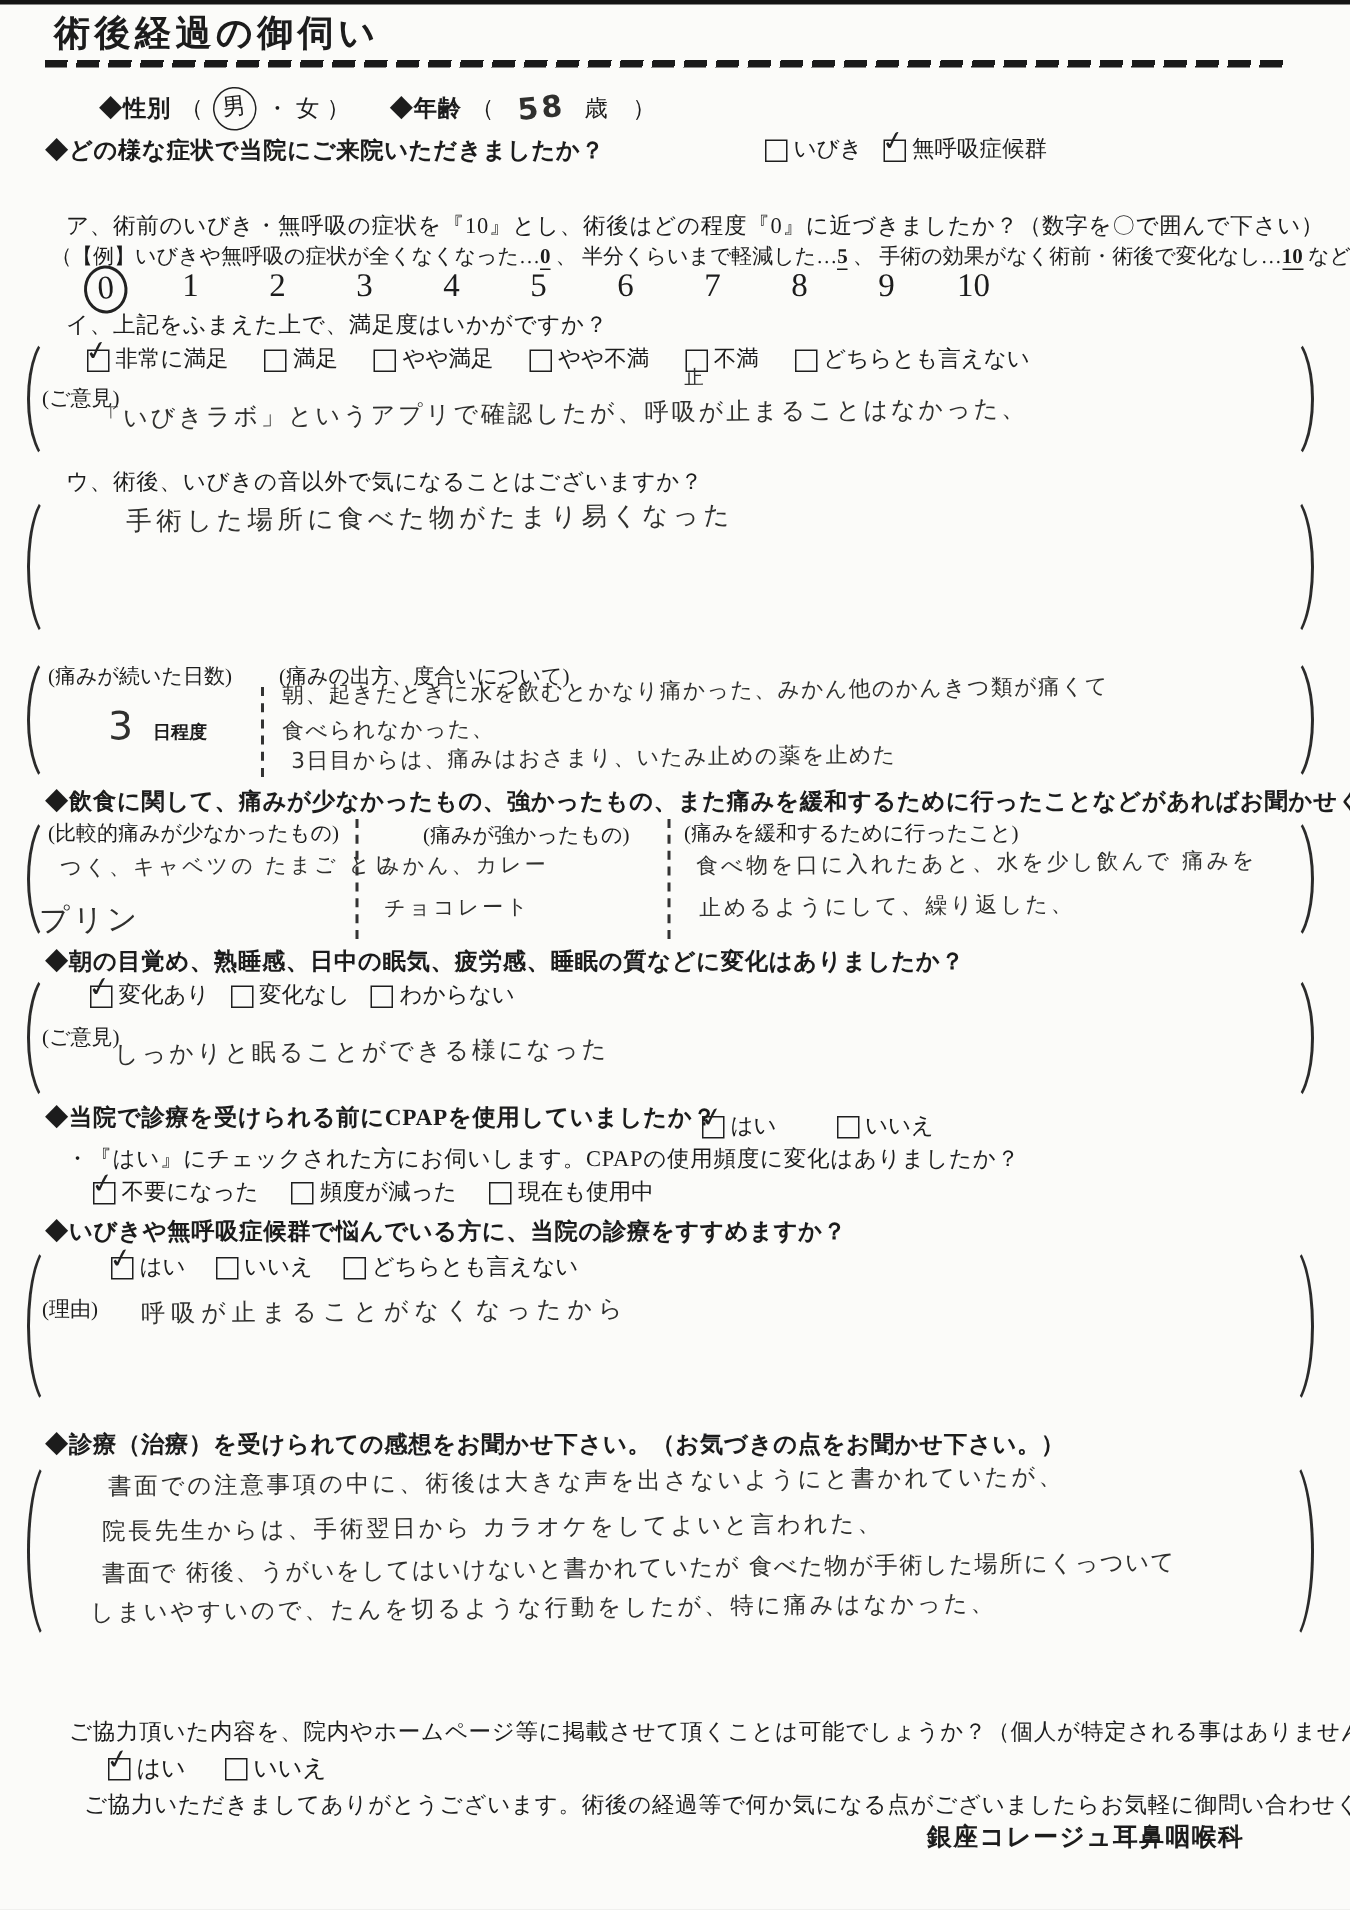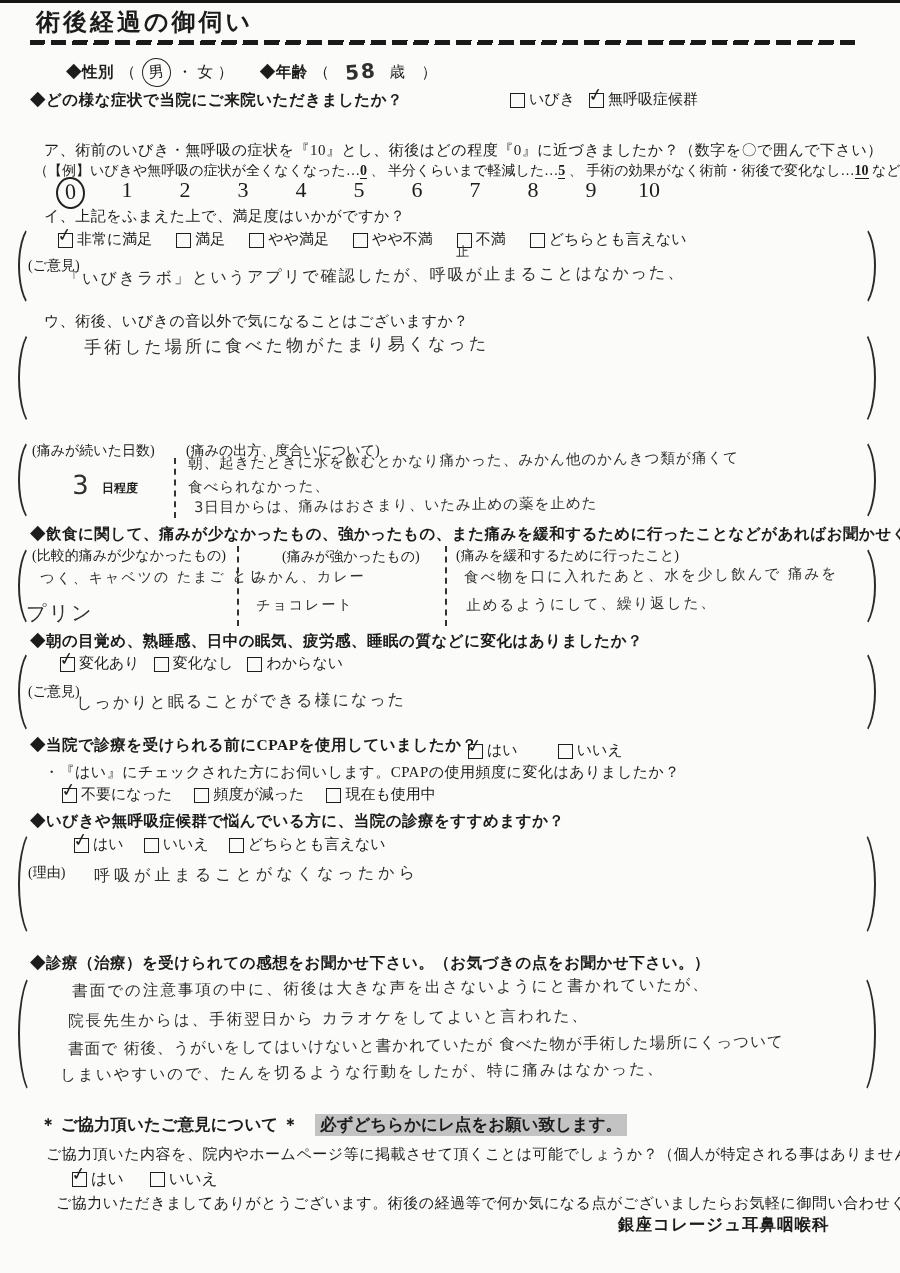--- a/index.html
+++ b/index.html
@@ -237,25 +237,20 @@
   </div>
 
   <div class="abs q" style="left:30px;top:953px;">◆診療（治療）を受けられての感想をお聞かせ下さい。（お気づきの点をお聞かせ下さい。）</div>
   <div class="pbox" style="left:24px;top:973px;width:846px;height:122px;">
     <div class="abs hw" style="left:48px;top:8px;font-size:15.5px;">書面での注意事項の中に、術後は大きな声を出さないようにと書かれていたが、</div>
     <div class="abs hw" style="left:44px;top:38px;font-size:15.5px;">院長先生からは、手術翌日から カラオケをしてよいと言われた、</div>
     <div class="abs hw" style="left:44px;top:66px;font-size:15.5px;letter-spacing:1px;">書面で 術後、うがいをしてはいけないと書かれていたが 食べた物が手術した場所にくっついて</div>
     <div class="abs hw" style="left:36px;top:92px;font-size:15.5px;">しまいやすいので、たんを切るような行動をしたが、特に痛みはなかった、</div>
   </div>
 
-  <div class="abs" style="left:40px;top:1114px;font-size:16.5px;">
-    <span class="b">＊ ご協力頂いたご意見について ＊</span>
-    <span style="display:inline-block;width:8px;"></span>
-    <span class="hl">必ずどちらかにレ点をお願い致します。</span>
-  </div>
   <div class="abs sub" style="left:46px;top:1145px;">ご協力頂いた内容を、院内やホームページ等に掲載させて頂くことは可能でしょうか？（個人が特定される事はありません）</div>
   <div class="optrow" style="left:72px;top:1169px;gap:26px;font-size:16px;">
     <span class="opt" style="font-size:16px;">
         <span class="cb on">
           <span class="tick">✓</span>
         </span>
         <span>はい</span>
       </span>
     <span class="opt" style="font-size:16px;">
         <span class="cb"></span>

